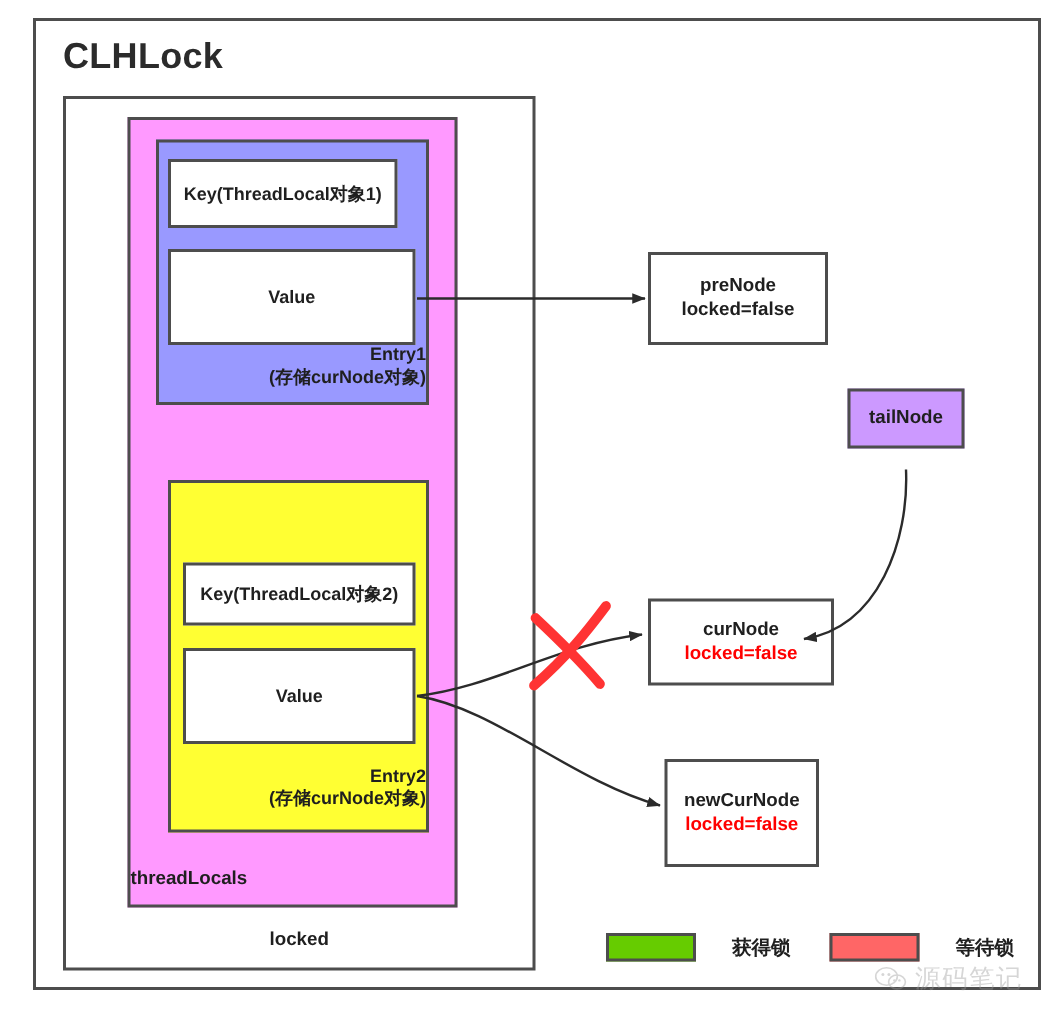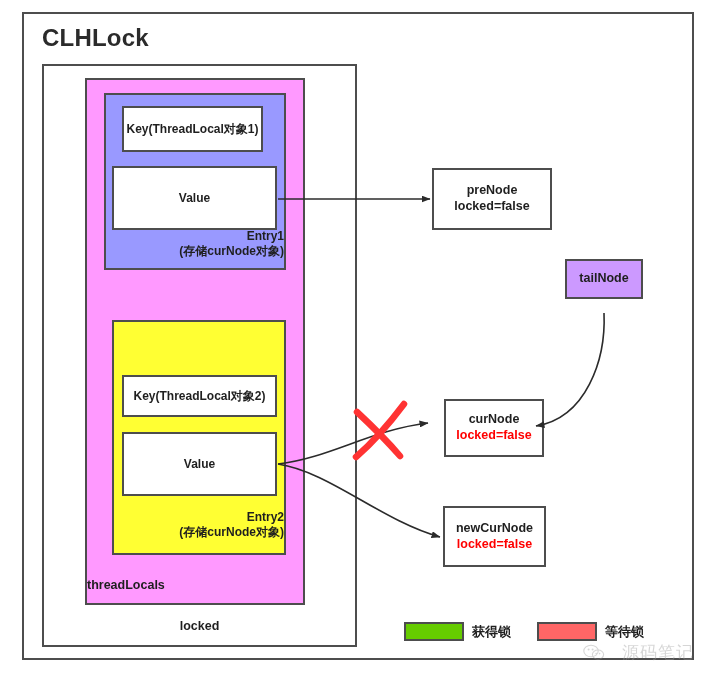--- a/index.html
+++ b/index.html
@@ -125,43 +125,43 @@
     box-sizing: border-box;
     border: 2px solid #4d4d4d;
     background: #ffffff;
     display: flex;
     align-items: center;
     justify-content: center;
     font-size: 12px;
     font-weight: bold;
     color: #1f1f1f;
   }
-  #entry1-key  { left: 122px; top: 106px; width: 141px; height: 46px; }
+  #entry1-key  { left: 112px; top: 106px; width: 153px; height: 46px; }
   #entry1-value{ left: 112px; top: 166px; width: 165px; height: 64px; }
   #entry2-key  { left: 122px; top: 355px; width: 155px; height: 42px; margin-top: 20px; }
   #entry2-value{ left: 122px; top: 432px; width: 155px; height: 64px; }
 
   
   #pre-node-box {
     left: 432px;
     top: 168px;
     width: 120px;
     height: 62px;
   }
   #cur-node-box {
-    left: 444px;
+    left: 432px;
     top: 399px;
-    width: 100px;
+    width: 124px;
     height: 58px;
   }
   #new-cur-node-box {
     left: 443px;
     top: 506px;
     width: 103px;
-    height: 61px;
+    height: 72px;
   }
   #tail-node-box {
     left: 565px;
     top: 259px;
     width: 78px;
     height: 40px;
     border: 2px solid #4d4d4d;
     background: #cc99ff;
   }
   .node-line {
@@ -192,21 +192,21 @@
     position: absolute;
     left: 404px;
     top: 622px;
     display: flex;
     align-items: center;
     gap: 26px;
   }
   .legend-item {
     display: flex;
     align-items: center;
-    gap: 8px;
+    gap: 24px;
   }
   .legend-swatch {
     width: 60px;
     height: 19px;
     box-sizing: border-box;
     border: 2px solid #4d4d4d;
   }
   .legend-text {
     font-size: 13px;
     font-weight: bold;
@@ -214,21 +214,21 @@
     white-space: nowrap;
   }
 
   
   #watermark {
     position: absolute;
     left: 583px;
     top: 641px;
     display: flex;
     align-items: center;
-    gap: 17px;
+    gap: 5px;
     opacity: 0.40;
   }
   #watermark-text {
     font-size: 17px;
     color: #9a9a9a;
     letter-spacing: 1px;
   }
 </style>
 </head>
 <body>

